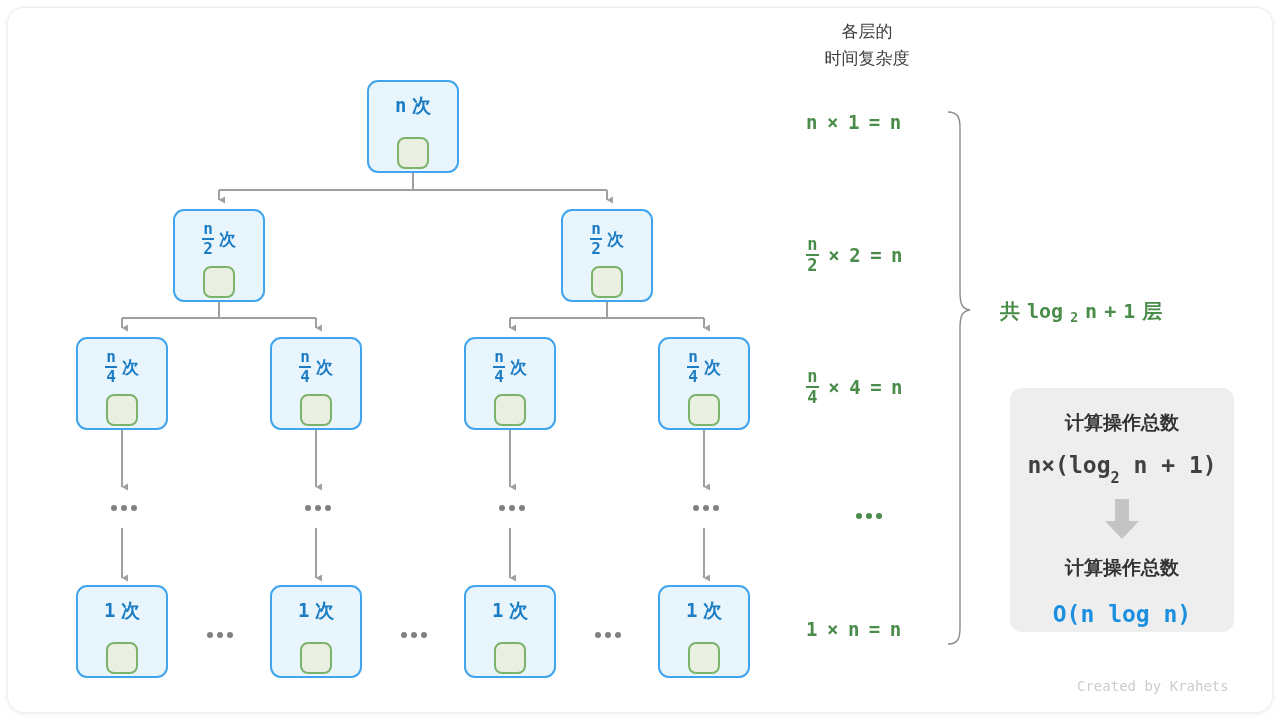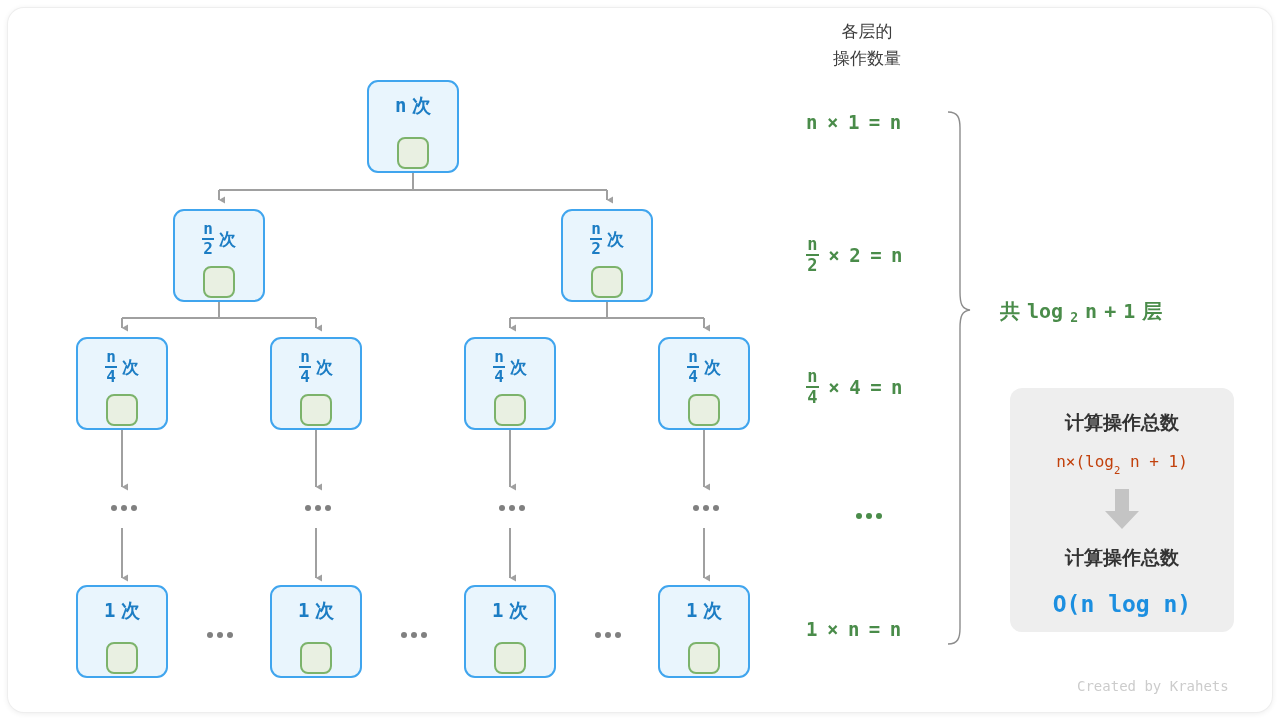--- a/index.html
+++ b/index.html
@@ -141,24 +141,24 @@
     text-align: right;
   }
   .panel .t1, .panel .t2 {
     color: #333333;
     font-family: "DejaVu Sans", sans-serif;
     font-weight: 700;
     font-size: 19px;
     white-space: nowrap;
   }
   .panel .f1 {
-    color: #c2410c;
-    font-family: "DejaVu Sans Mono", monospace;
-    font-weight: 400;
-    font-size: 16px;
+    color: #404040;
+    font-family: "DejaVu Sans Mono", monospace;
+    font-weight: 700;
+    font-size: 23px;
     white-space: nowrap;
   }
   .panel .f2 {
     color: #1c8fe0;
     font-family: "DejaVu Sans Mono", monospace;
     font-weight: 700;
     font-size: 23px;
     white-space: nowrap;
   }
   .credit {
@@ -237,21 +237,21 @@
                L 960,292
                C 960,304 962,309 970,310
                C 962,311 960,316 960,328
                L 960,628
                C 960,638 958,644 948,644"></path>
     </g>
   </svg>
 
   <div class="heading" style="left:812px; top:18px; width:110px;">
     <div>各层的</div>
-    <div>操作数量</div>
+    <div>时间复杂度</div>
   </div>
 
   <div class="node" style="left:367px; top:80px; width:92px; height:93px;">
     <div class="label" style="font-size:19px; margin-top:14px;">
       <span>n</span>
       <span class="cn">次</span>
     </div>
   </div>
   <svg class="layer" viewBox="0 0 1280 720">
     <rect x="398" y="138" width="30" height="30" rx="7" fill="#e9f0e2" stroke="#7cb36b" stroke-width="2"></rect>

